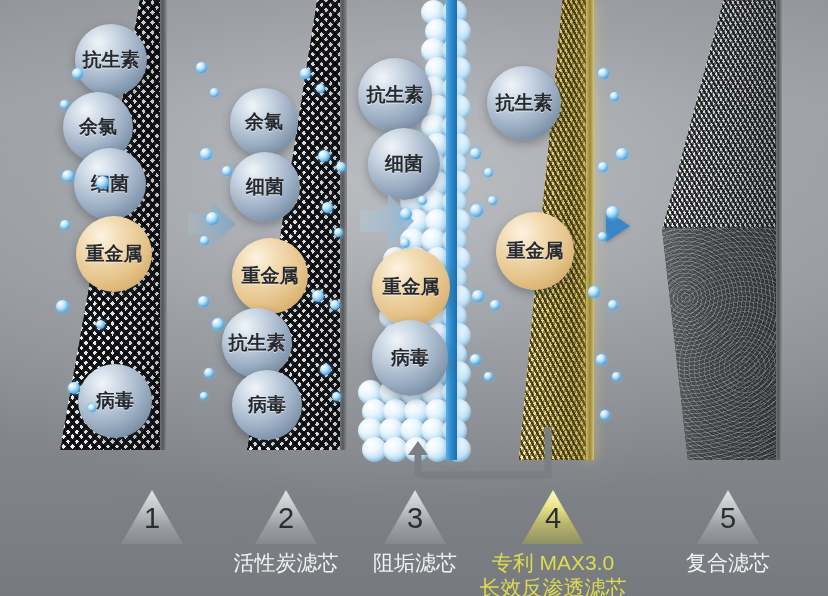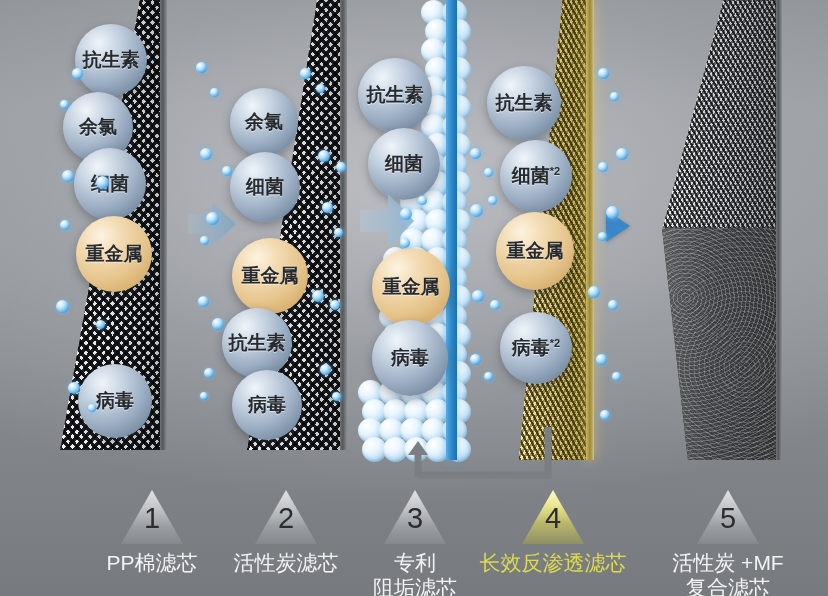--- a/index.html
+++ b/index.html
@@ -241,28 +241,22 @@
     </div>
 
   <div class="panel" style="left:462px;width:180px;height:465px;">
     <div class="plate mesh-gold" style="left:52px;top:0;width:78px;height:460px;clip-path:polygon(100% 0%,100% 100%,6% 100%,62% 0%);"></div>
     <div class="edge-gold" style="left:124px;height:460px;"></div>
   </div>
 
   <div class="ball blue" style="left:487px;top:66px;width:74px;height:74px;">
     <span><span>抗生素</span><sup></sup></span>
     </div>
-  <div class="ball blue" style="left:500px;top:140px;width:72px;height:72px;">
-    <span><span>细菌</span><sup>*2</sup></span>
-    </div>
   <div class="ball gold" style="left:496px;top:212px;width:78px;height:78px;">
     <span><span>重金属</span><sup></sup></span>
-    </div>
-  <div class="ball blue" style="left:500px;top:312px;width:72px;height:72px;">
-    <span><span>病毒</span><sup>*2</sup></span>
     </div>
 
   <div class="panel" style="left:660px;width:180px;height:460px;">
     <div class="plate mesh-fine" style="left:2px;top:0;width:118px;height:230px;clip-path:polygon(100% 0%,100% 100%,0% 100%,52% 0%);"></div>
     <div class="plate carbon" style="left:2px;top:228px;width:118px;height:232px;clip-path:polygon(100% 0%,100% 100%,22% 100%,0% 0%);"></div>
     <div class="edge-strip" style="left:116px;height:460px;width:6px;"></div>
   </div>
 
   <svg class="arrow-soft" style="left:186px;top:198px;" width="52" height="52" viewBox="0 0 52 52">
     <defs>
@@ -292,63 +286,59 @@
     <rect x="14.5" y="28" width="7" height="24" fill="#7b7e82"></rect>
   </svg>
 
   <div class="legend">
 
     <div class="leg-item" style="left:62px;top:6px;width:180px;">
       <div class="tri-shape">
         <div class="fill"></div>
         <div class="num">1</div>
       </div>
-      <div class="leg-label">
-        <div>PP棉滤芯</div>
-      </div>
     </div>
 
     <div class="leg-item" style="left:196px;top:6px;width:180px;">
       <div class="tri-shape">
         <div class="fill"></div>
         <div class="num">2</div>
       </div>
       <div class="leg-label">
         <div>活性炭滤芯</div>
       </div>
     </div>
 
     <div class="leg-item" style="left:330px;top:6px;width:170px;">
       <div class="tri-shape">
         <div class="fill"></div>
         <div class="num">3</div>
       </div>
       <div class="leg-label">
-        <div>专利</div>
         <div>阻垢滤芯</div>
       </div>
     </div>
 
     <div class="leg-item" style="left:463px;top:6px;width:180px;">
       <div class="tri-shape yellow">
         <div class="fill"></div>
         <div class="num">4</div>
       </div>
       <div class="leg-label hl">
+        <div>专利 MAX3.0</div>
         <div>长效反渗透滤芯</div>
       </div>
     </div>
 
     <div class="leg-item" style="left:638px;top:6px;width:180px;">
       <div class="tri-shape">
         <div class="fill"></div>
         <div class="num">5</div>
       </div>
       <div class="leg-label">
-        <div>活性炭 +MF</div>
         <div>复合滤芯</div>
       </div>
     </div>
 
   </div>
 
   <div id="drops">
       <div class="drop" style="left: 72px; top: 68px; width: 11px; height: 11px;"></div>
       <div class="drop" style="left: 60px; top: 100px; width: 9px; height: 9px;"></div>
       <div class="drop" style="left: 62px; top: 170px; width: 12px; height: 12px;"></div>

